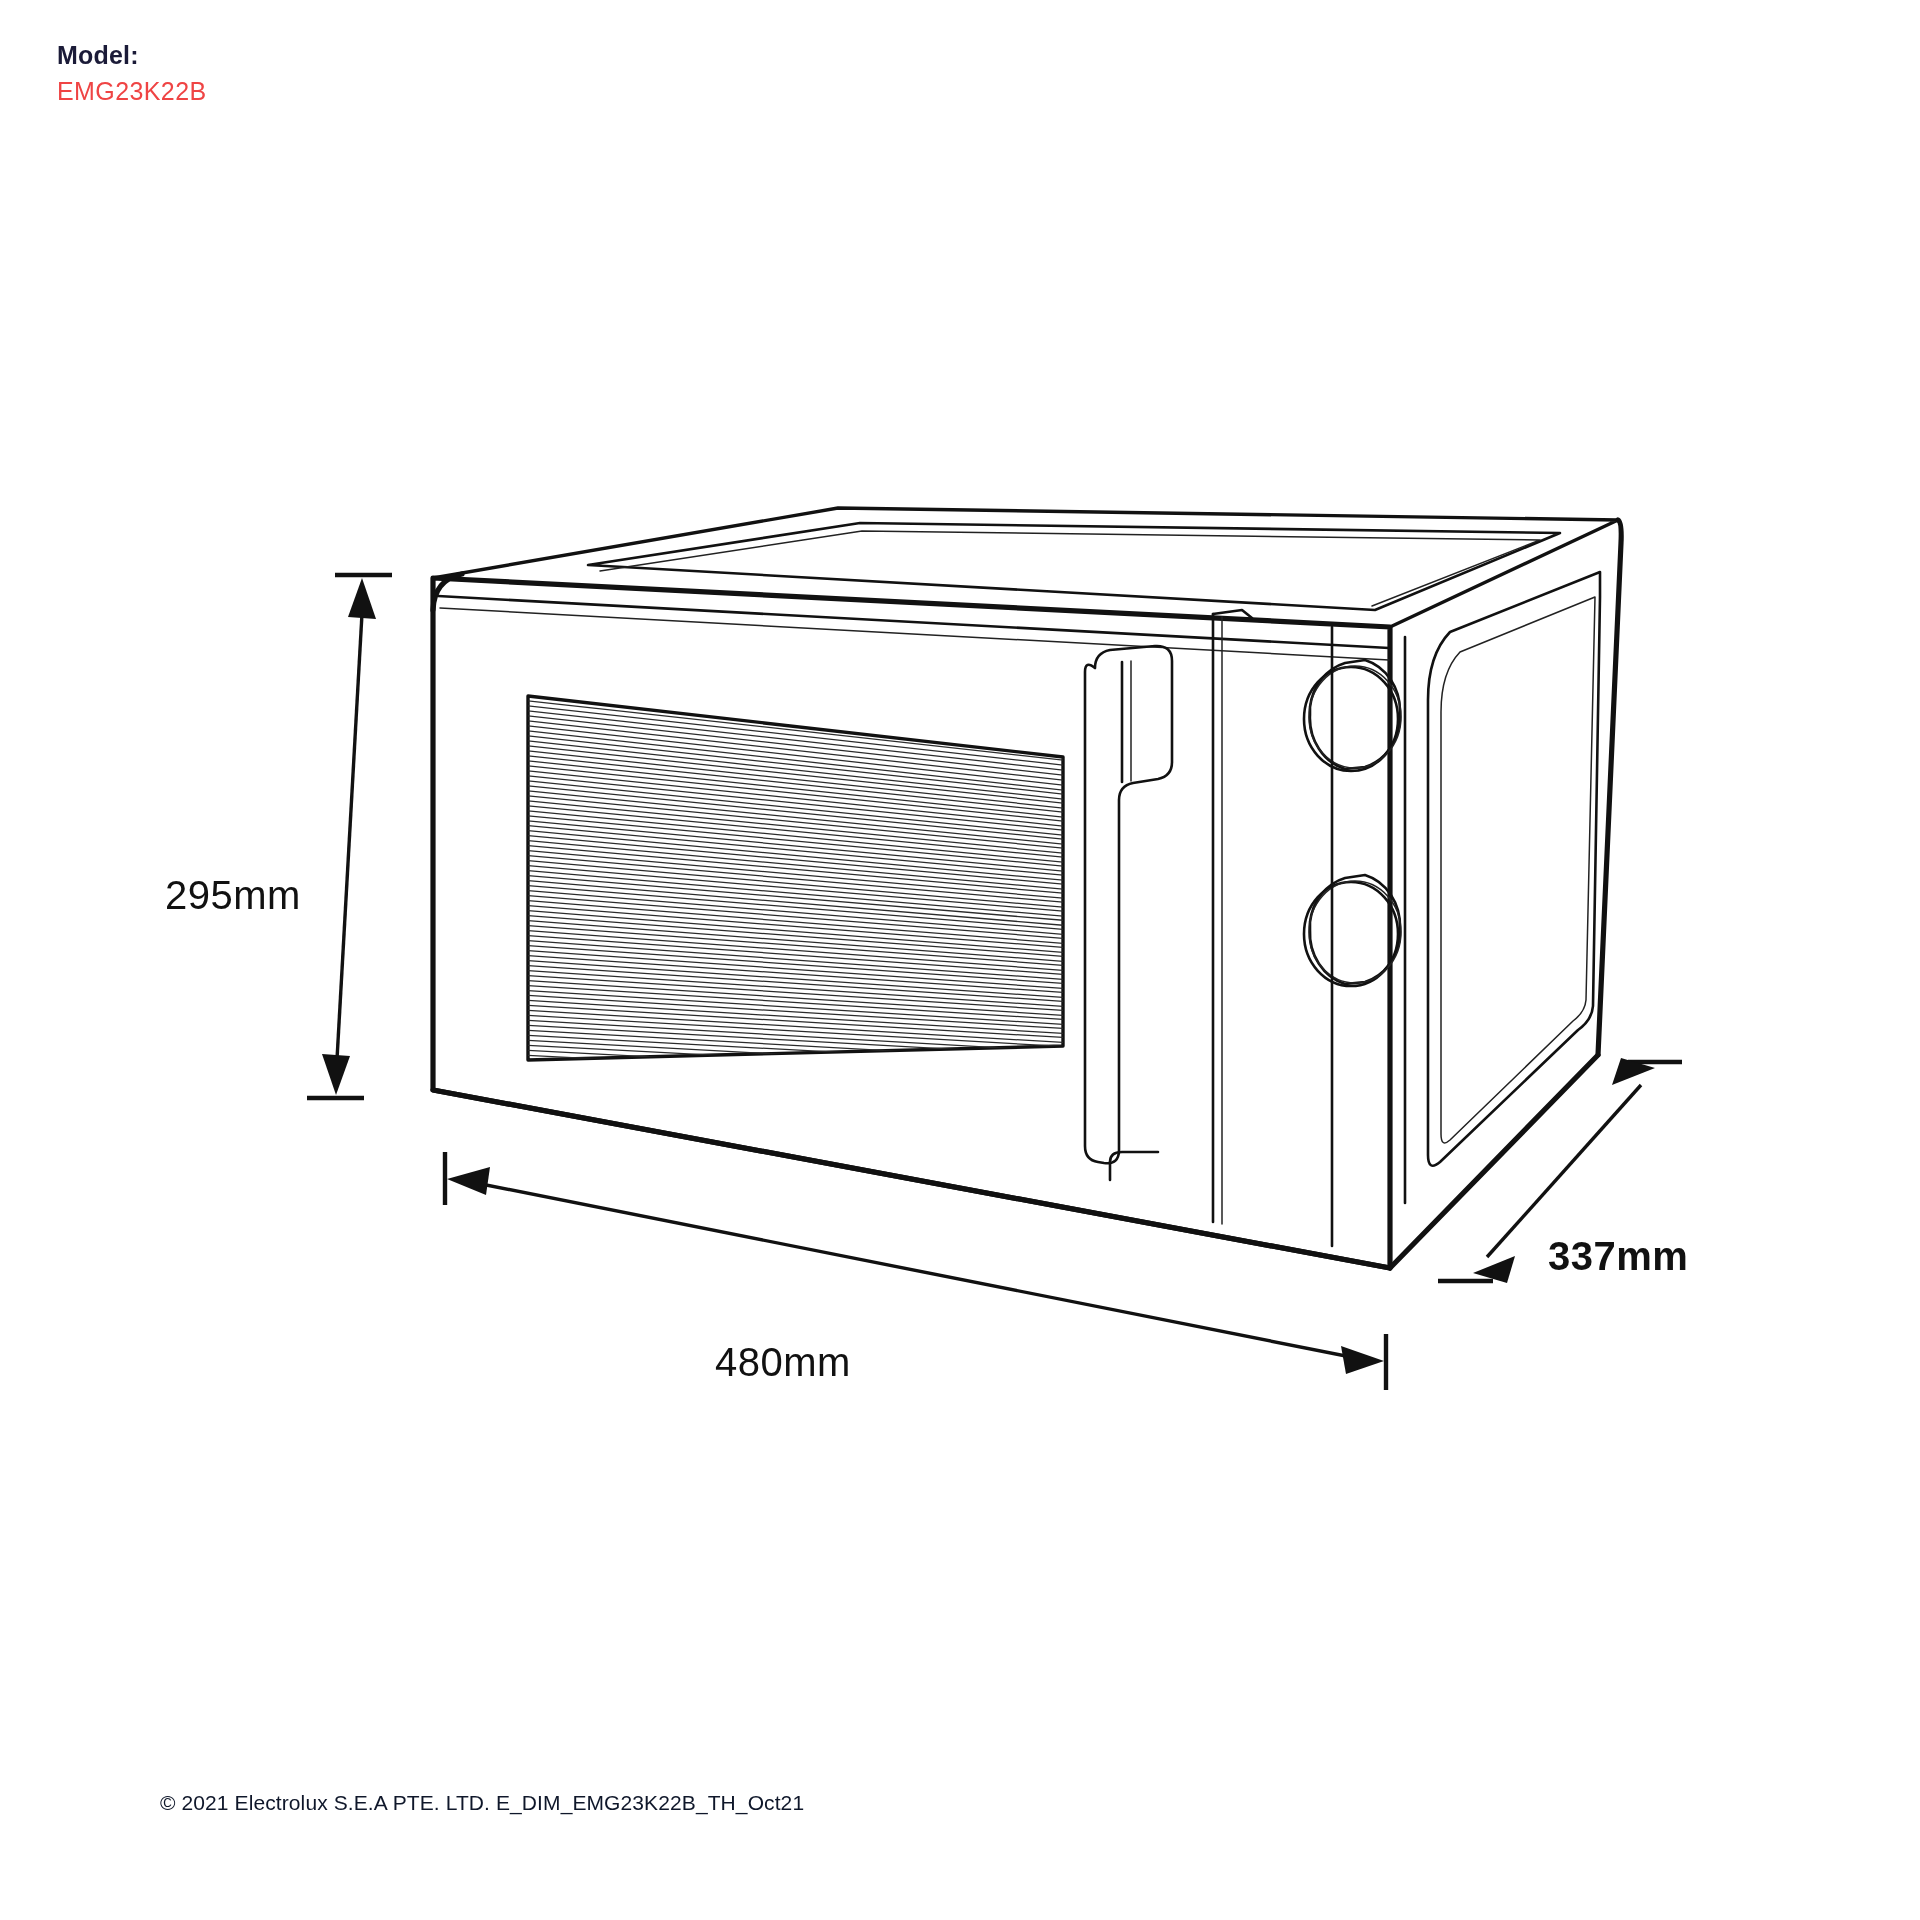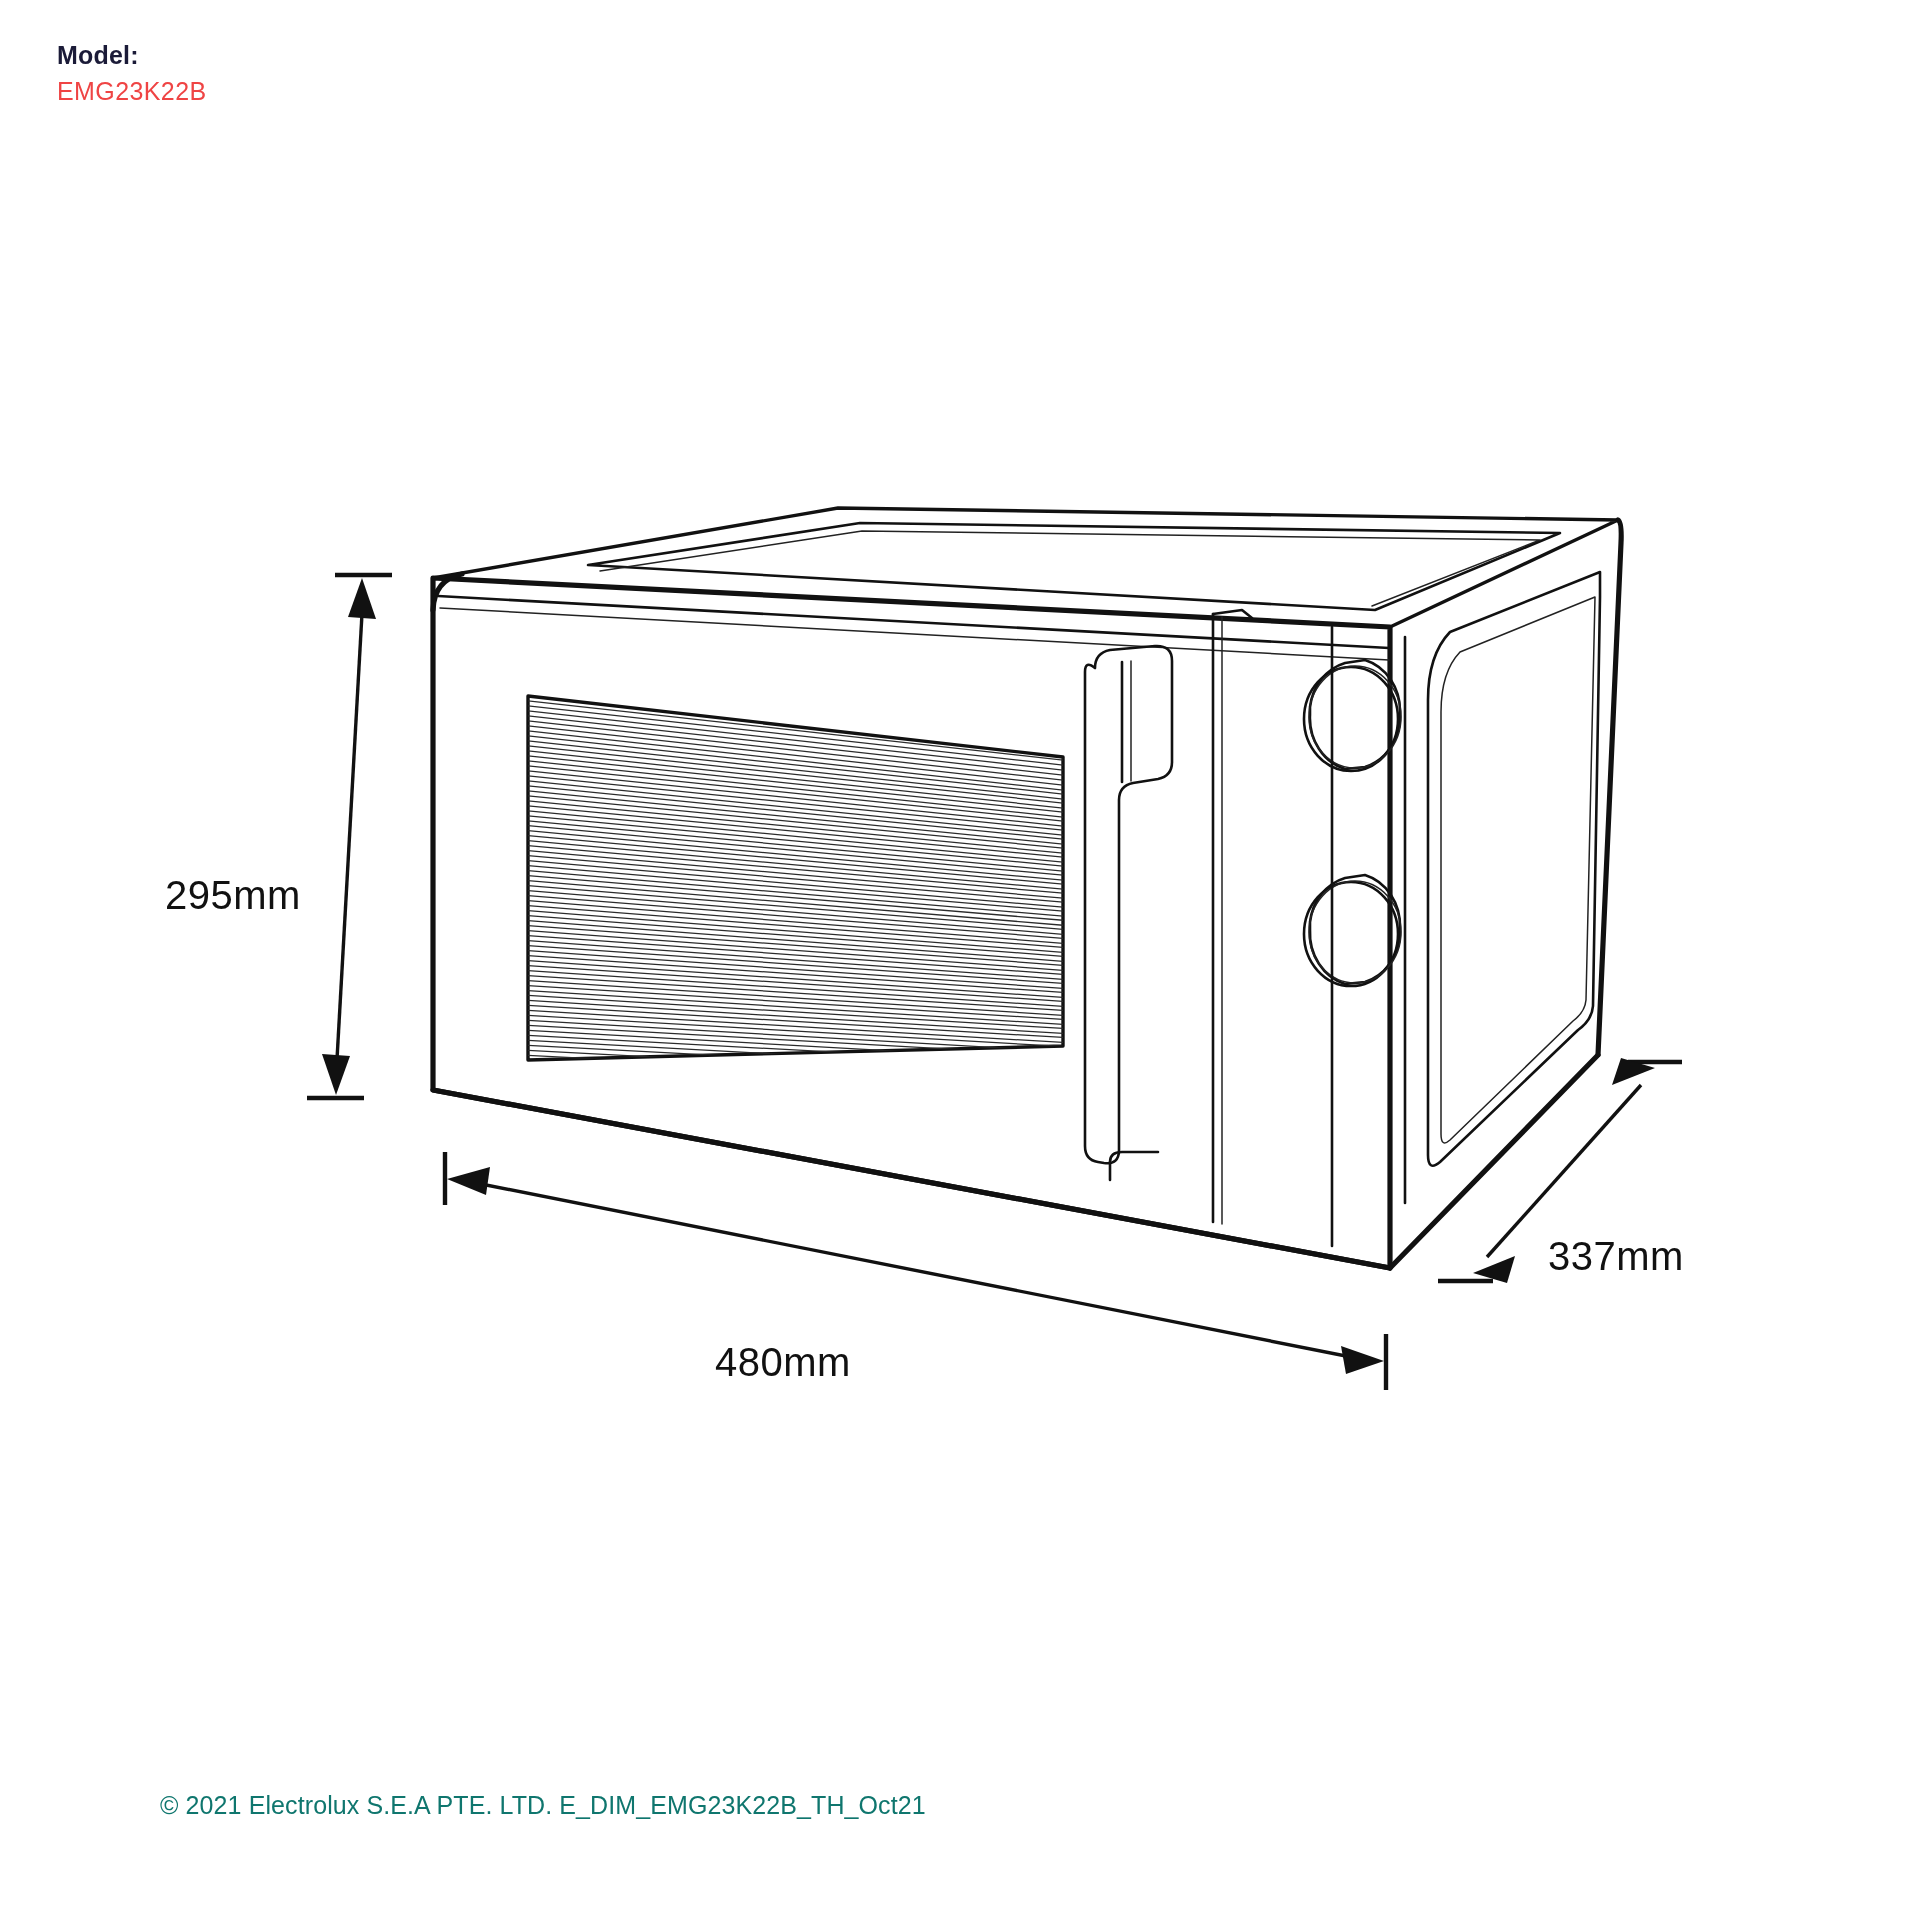--- a/index.html
+++ b/index.html
@@ -37,37 +37,37 @@
   .model-value {
     font-size: 25px;
     font-weight: normal;
     color: #ef4444;
     letter-spacing: 0.4px;
   }
   .footer-note {
     position: absolute;
     left: 160px;
     top: 1791px;
-    font-size: 25px;
-    color: #0f766e;
+    font-size: 21px;
+    color: #0f172a;
     letter-spacing: 0.1px;
     white-space: nowrap;
     user-select: none;
   }
   .dim-label {
     position: absolute;
     font-size: 40px;
     color: #111111;
     letter-spacing: 0.5px;
     white-space: nowrap;
     user-select: none;
   }
   #dim-height-label { left: 165px; top: 873px; text-align: center; }
   #dim-width-label  { left: 715px; top: 1340px; }
-  #dim-depth-label  { left: 1548px; top: 1234px; }
+  #dim-depth-label  { left: 1548px; top: 1234px; font-weight: bold; }
 
   svg#drawing {
     position: absolute;
     left: 0;
     top: 0;
     width: 1920px;
     height: 1920px;
     pointer-events: none;
   }
   .ln        { fill: none; stroke: #111111; stroke-width: 2.6; stroke-linejoin: round; stroke-linecap: round; }

